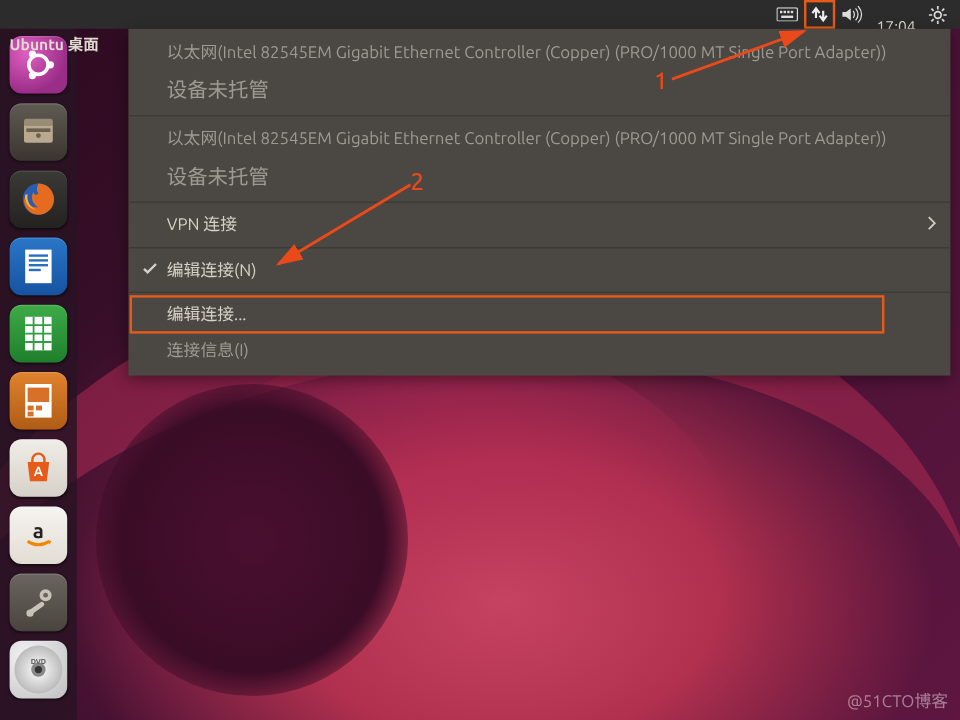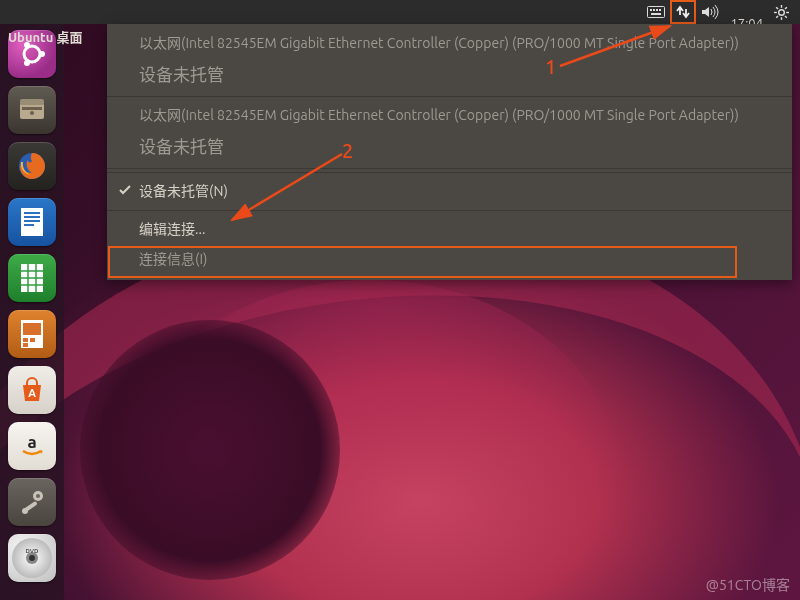--- a/index.html
+++ b/index.html
@@ -267,28 +267,36 @@
     </div>
 </div>
 
 <div class="menu">
   <div class="item disabled">以太网(Intel 82545EM Gigabit Ethernet Controller (Copper) (PRO/1000 MT Single Port Adapter))</div>
   <div class="sub">设备未托管</div>
   <div class="sep"></div>
   <div class="item disabled">以太网(Intel 82545EM Gigabit Ethernet Controller (Copper) (PRO/1000 MT Single Port Adapter))</div>
   <div class="sub">设备未托管</div>
   <div class="sep"></div>
+  <div class="item">
+    <span>VPN 连接</span>
+    <span class="chev">
+      <svg width="8" height="12" viewBox="0 0 8 12">
+          <path d="M2 1 L7 6 L2 11" stroke="#d6d1c7" stroke-width="1.5" fill="none"></path>
+        </svg>
+    </span>
+  </div>
   <div class="sep"></div>
   <div class="item">
     <span class="check">
       <svg width="12" height="12" viewBox="0 0 12 12">
           <path d="M1 6 L4 9 L11 2" stroke="#d6d1c7" stroke-width="2" fill="none"></path>
         </svg>
     </span>
-    <span>设备未托管(N)</span>
+    <span>编辑连接(N)</span>
   </div>
   <div class="sep"></div>
   <div class="item">编辑连接...</div>
   <div class="item disabled">连接信息(I)</div>
 </div>
 
 <div class="highlight hl-edit"></div>
 
 <svg class="arrow" style="top:18px;left:555px" width="130" height="55" viewBox="0 0 130 55">
   <defs>

